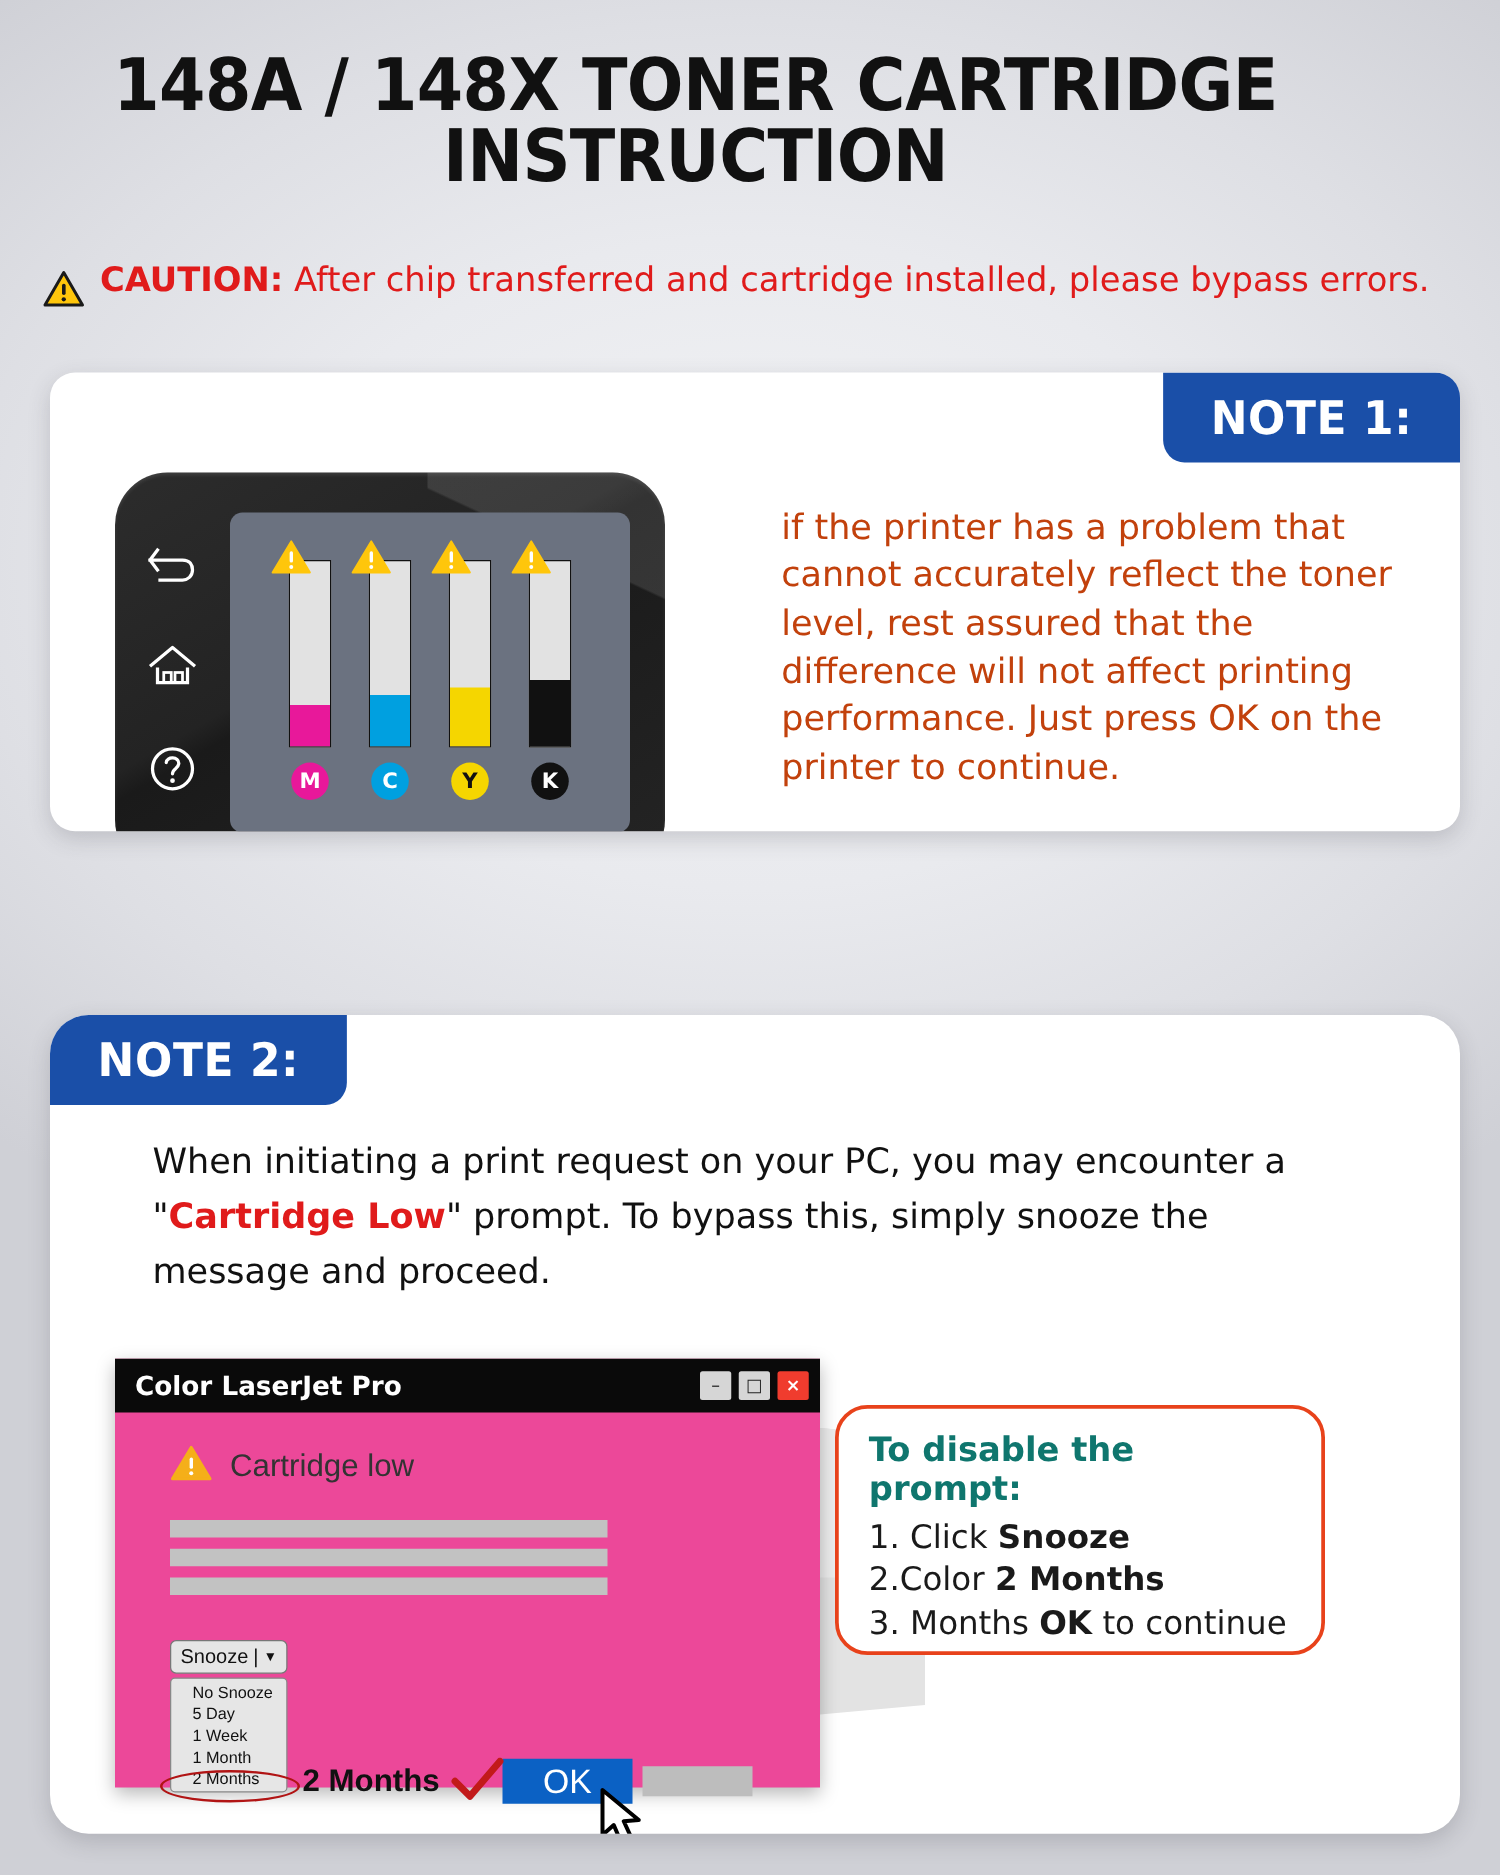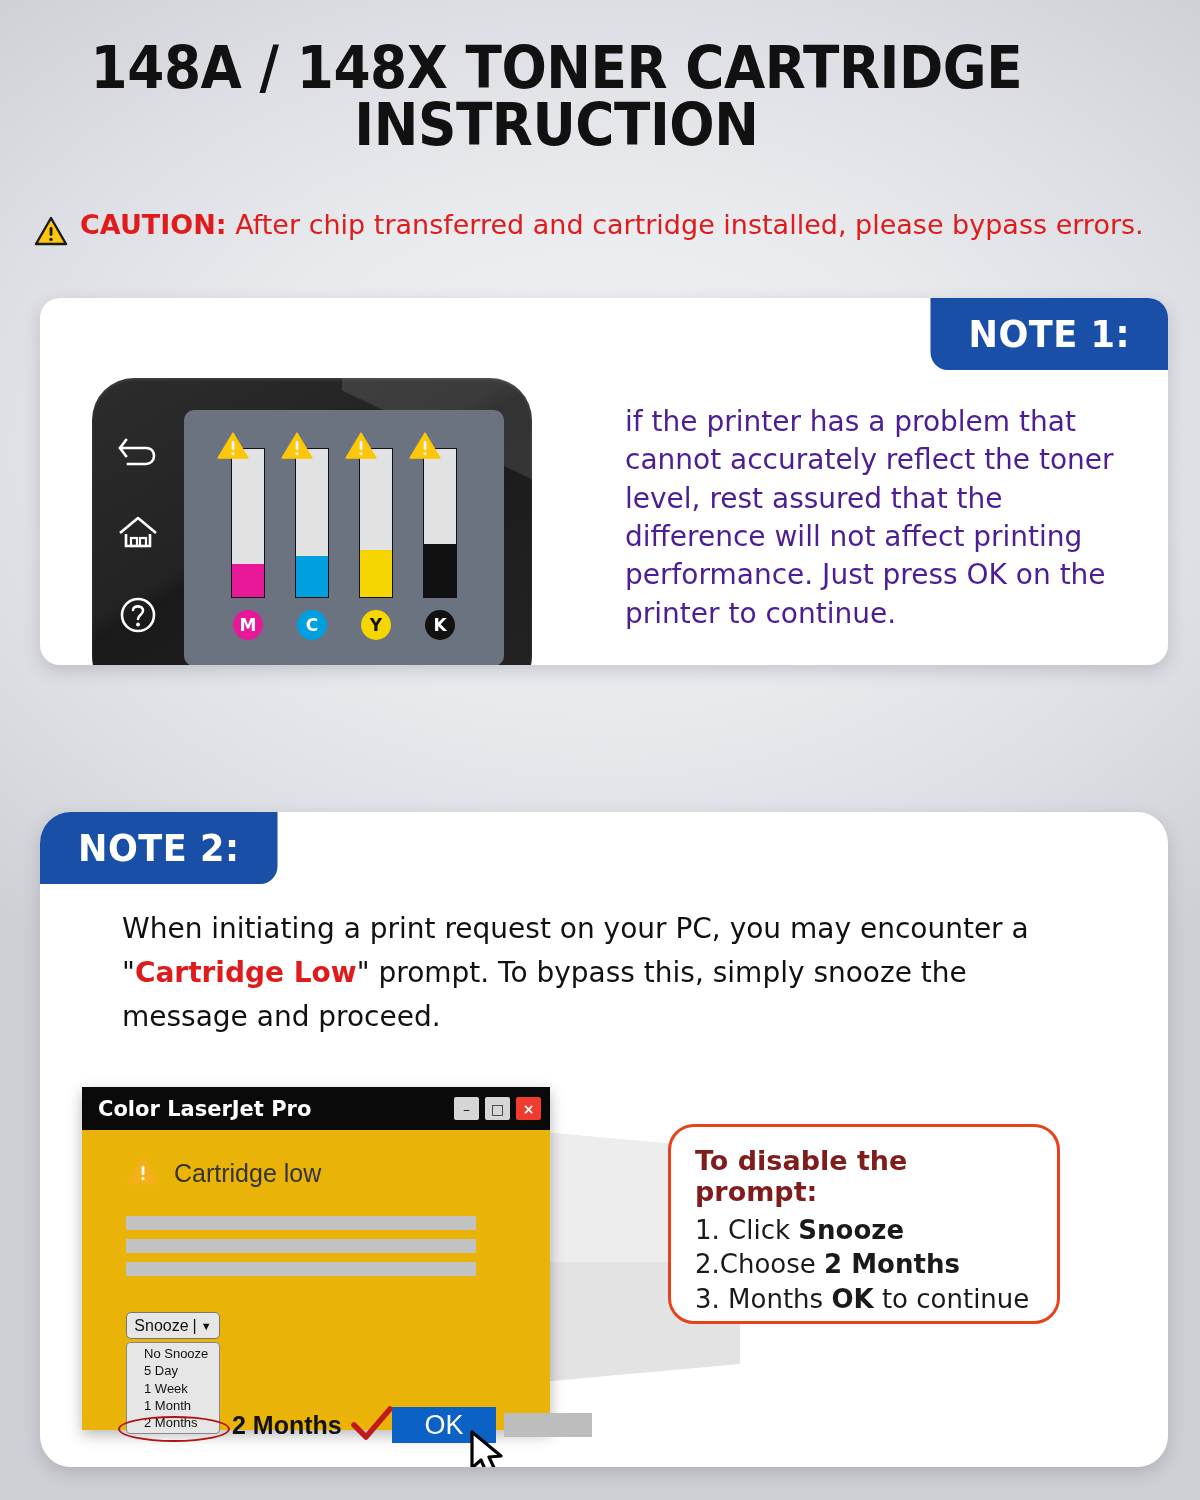--- a/index.html
+++ b/index.html
@@ -95,21 +95,21 @@
   }
 
   
   #note1-text {
     position: absolute;
     left: 585px;
     top: 105px;
     width: 500px;
     font-size: 28px;
     line-height: 1.37;
-    color: #4c1d95;
+    color: #c2410c;
   }
 
   
   #printer-device {
     position: absolute;
     left: 52px;
     top: 80px;
     width: 440px;
     height: 320px;
     border-radius: 42px;
@@ -201,25 +201,25 @@
     left: 500px;
     top: 320px;
     width: 200px;
     height: 250px;
     z-index: 1;
   }
 
   
   #dialog {
     position: absolute;
-    left: 42px;
+    left: 52px;
     top: 275px;
-    width: 468px;
+    width: 564px;
     height: 343px;
-    background: #eab308;
+    background: #ec4899;
     box-shadow: 0 5px 14px rgba(0,0,0,0.28);
     z-index: 2;
   }
   #dialog-titlebar {
     height: 43px;
     background: #0a0a0a;
     display: flex;
     align-items: center;
     padding: 0 9px 0 16px;
   }
@@ -323,21 +323,21 @@
     top: 312px;
     width: 392px;
     height: 200px;
     background: #ffffff;
     border: 3px solid #E8421B;
     border-radius: 26px;
     padding: 18px 24px;
     z-index: 3;
   }
   #callout-title {
-    color: #7f1d1d;
+    color: #0f766e;
     font-weight: bold;
     font-size: 27px;
     margin-bottom: 6px;
   }
   .callout-step {
     font-size: 26px;
     color: #1a1a1a;
     line-height: 1.32;
   }
   .callout-step b { font-weight: bold; }
@@ -533,17 +533,17 @@
         <svg width="42" height="52" viewBox="0 0 42 52">
           <path d="M4 2 L4 38 L13 30 L19 44 L27 40 L21 27 L33 26 Z" fill="#ffffff" stroke="#000000" stroke-width="3.2" stroke-linejoin="round"></path>
         </svg>
       </span>
     </div>
   </div>
 
   <div id="callout">
     <div id="callout-title">To disable the prompt:</div>
     <div class="callout-step"><span>1. </span><span>Click </span><b>Snooze</b></div>
-    <div class="callout-step"><span>2.</span><span>Choose </span><b>2 Months</b></div>
+    <div class="callout-step"><span>2.</span><span>Color </span><b>2 Months</b></div>
     <div class="callout-step"><span>3. </span><span>Months </span><b>OK</b><span> to continue</span></div>
   </div>
 
 </div>
 
 </body></html>

